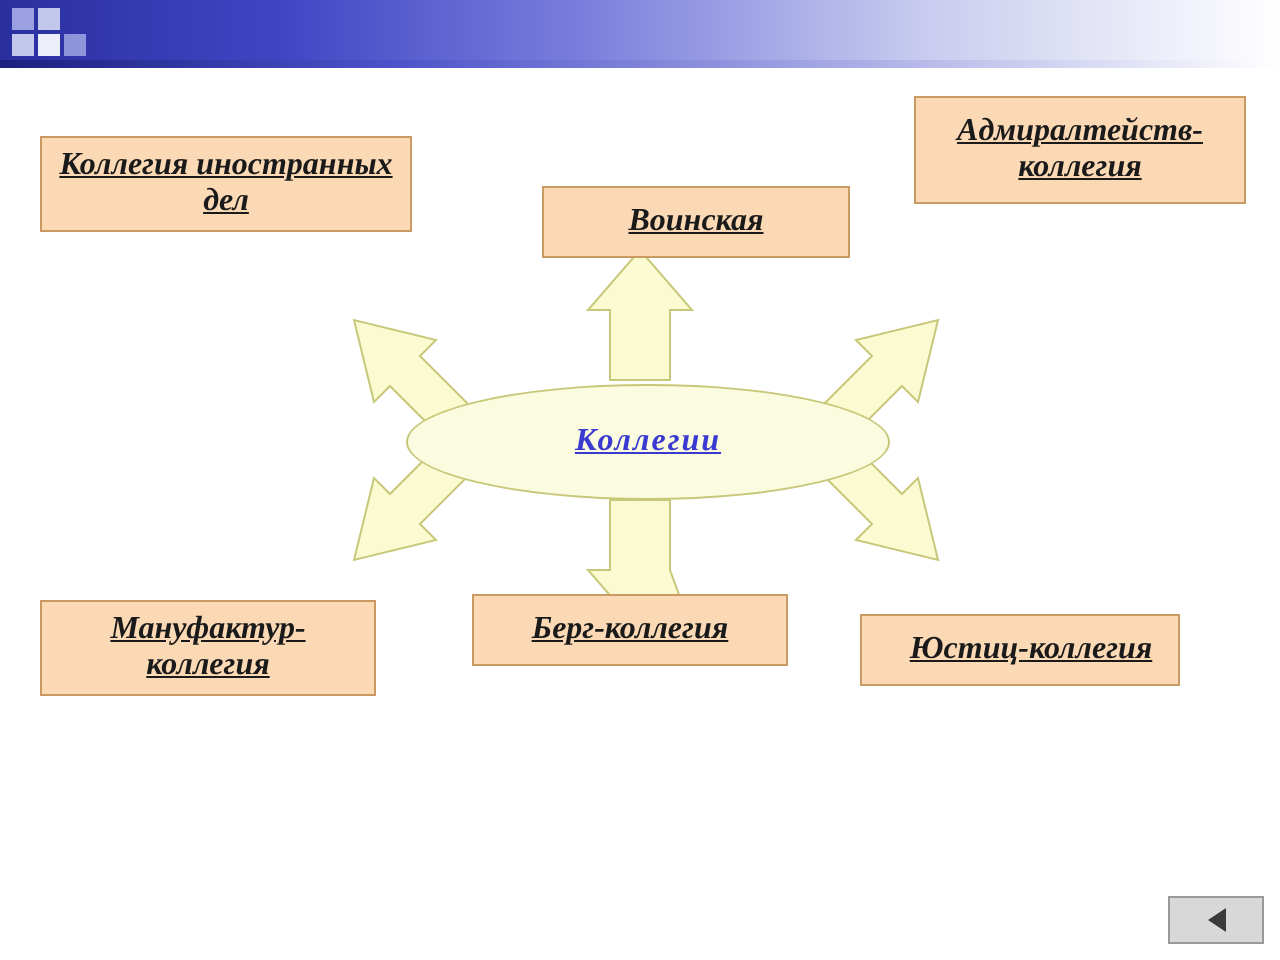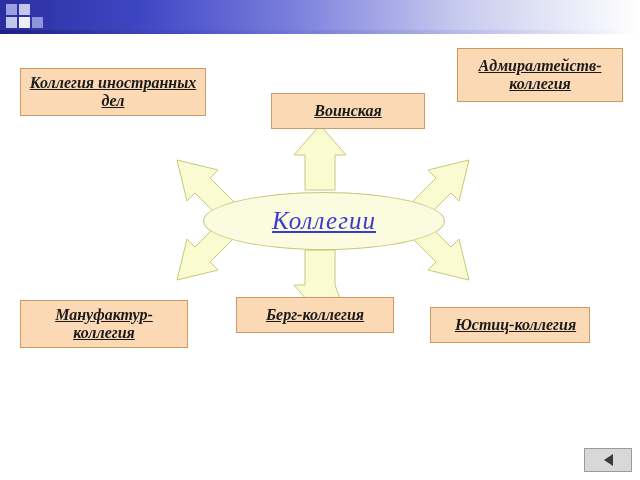--- a/index.html
+++ b/index.html
@@ -62,23 +62,23 @@
     height: 56px;
     border-radius: 50%;
     background: #fbfbe0;
     border: 1px solid #c8c87a;
     display: flex;
     align-items: center;
     justify-content: center;
   }
   .center-ellipse span {
     font-family: "Liberation Serif", serif;
-    font-weight: normal;
+    font-weight: bold;
     font-style: italic;
-    font-size: 25px;
+    font-size: 16px;
     color: #3a3ad0;
     text-decoration: underline;
     letter-spacing: 1px;
   }
 
   
   .node {
     position: absolute;
     background: #fbd9b5;
     border: 1px solid #c99a62;

